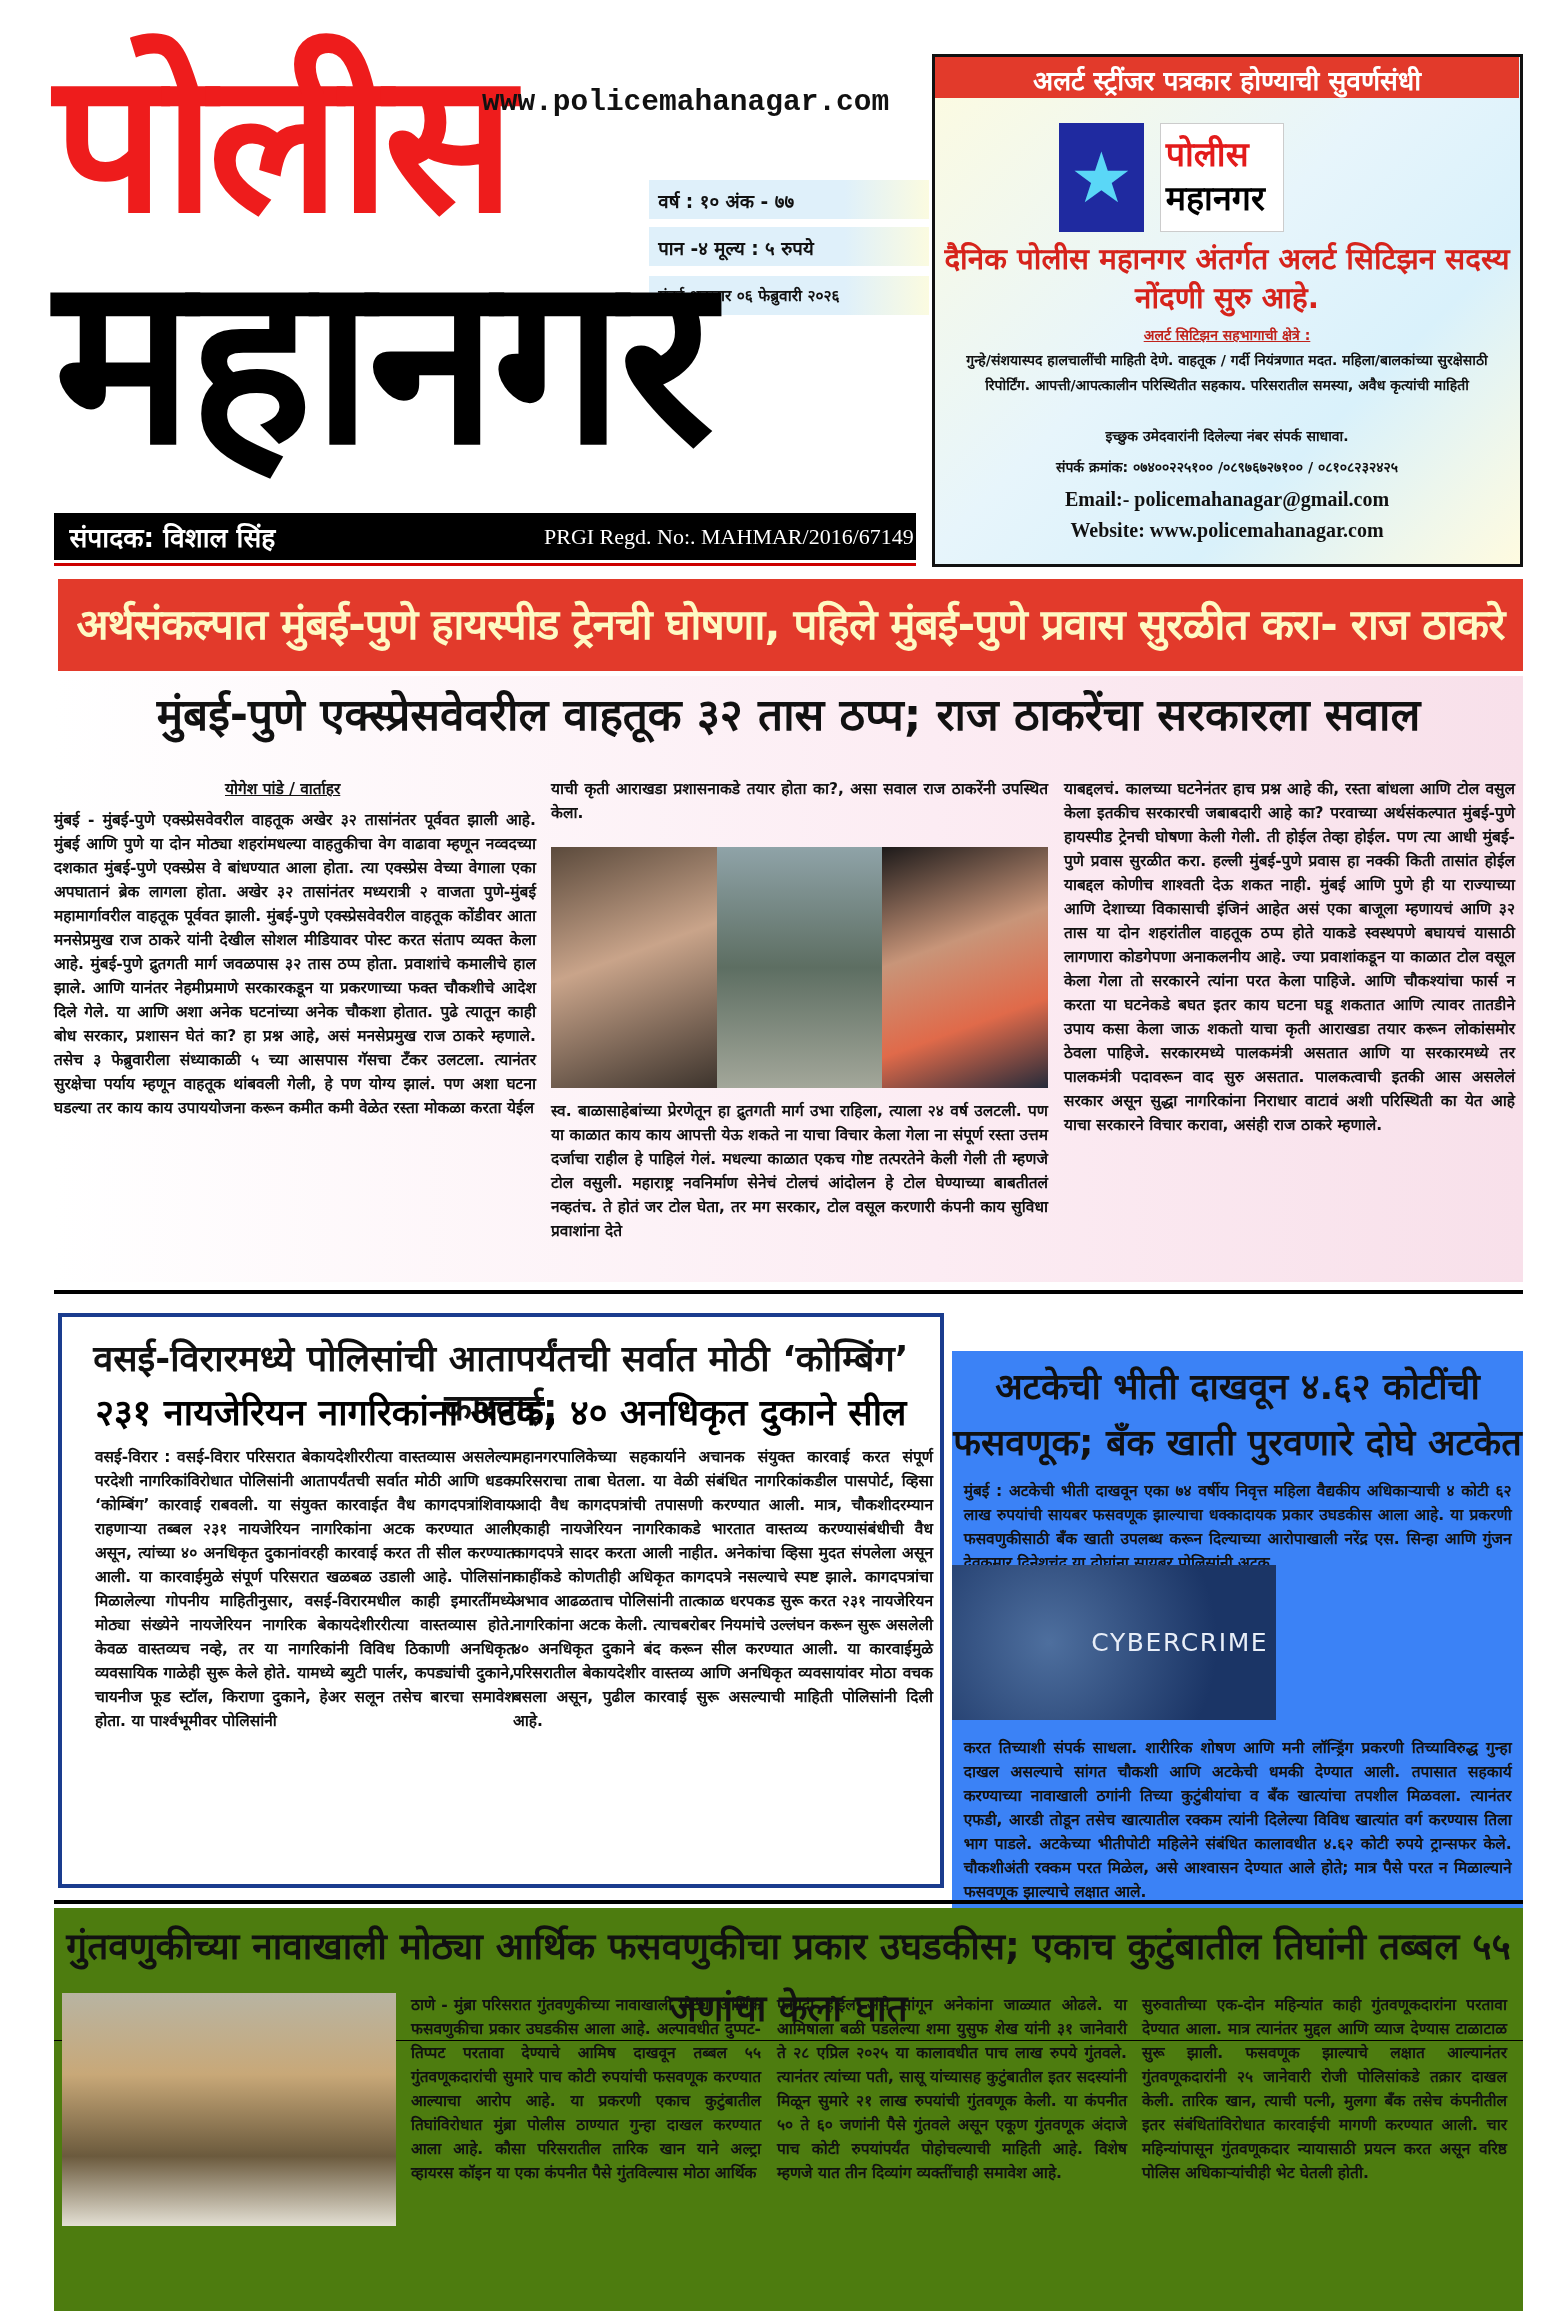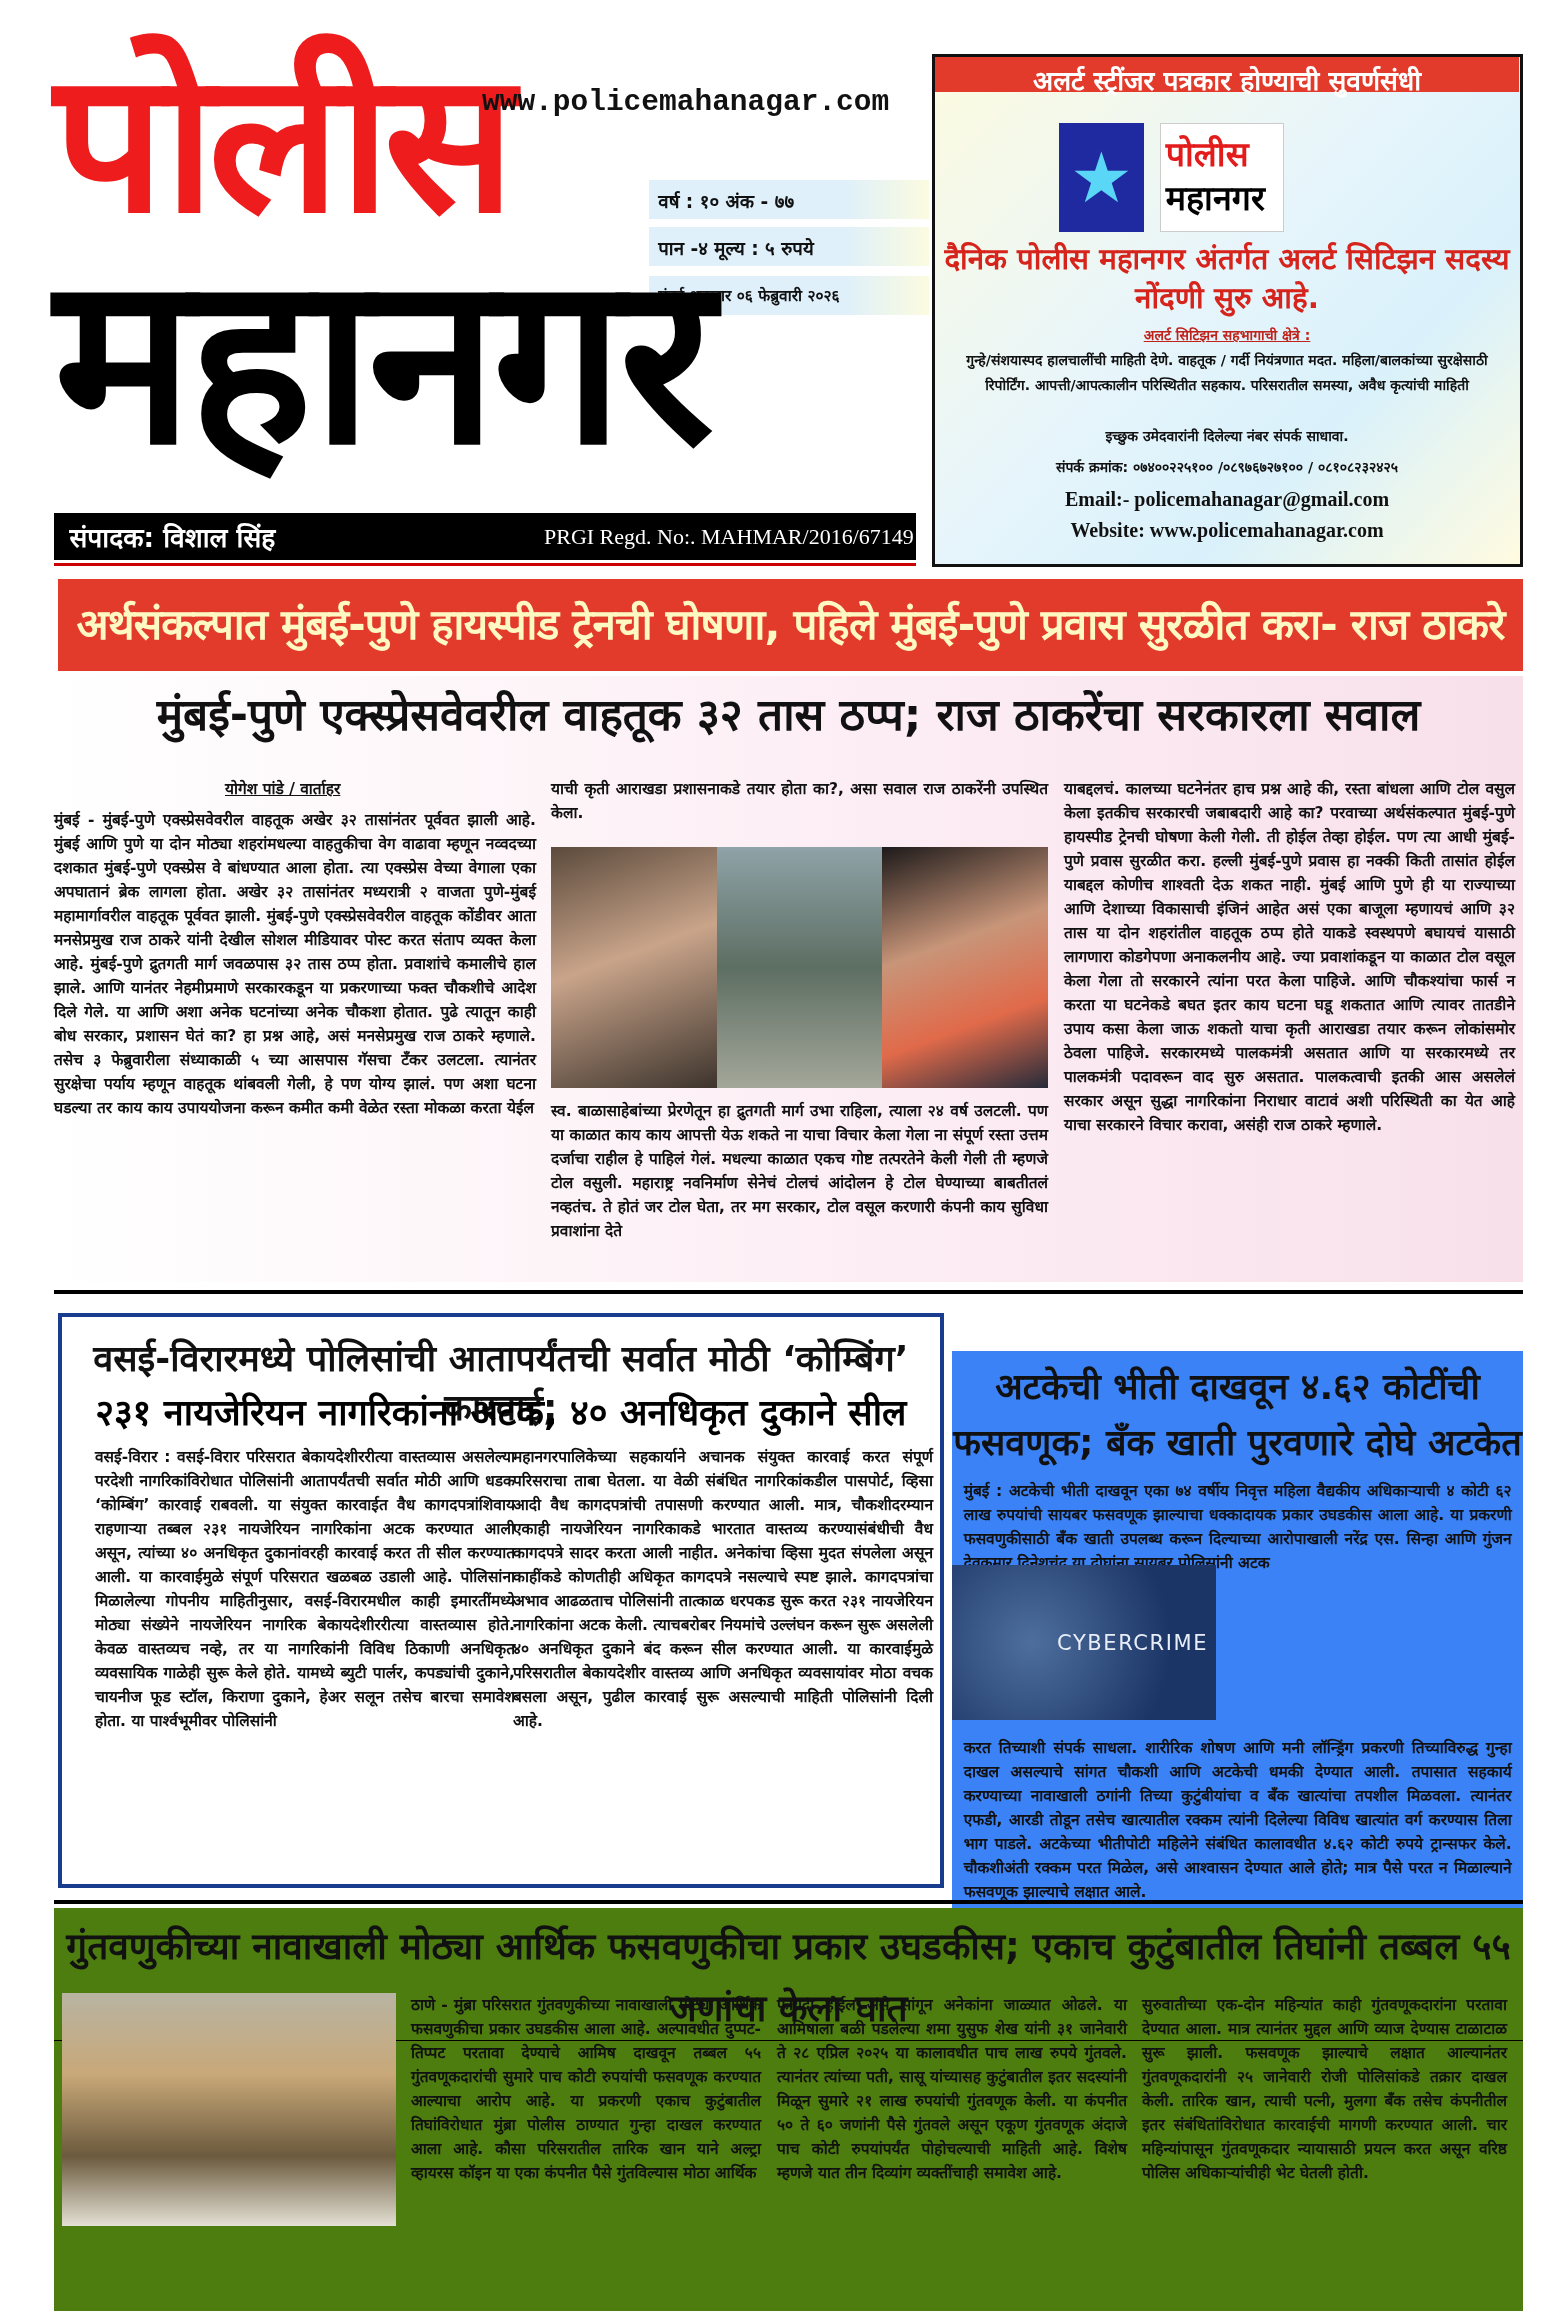--- a/index.html
+++ b/index.html
@@ -14,21 +14,21 @@
   #site-url { left: 482px; top: 85px; font-family: Liberation Mono, monospace; font-weight: 700; font-size: 29.5px; }
   .meta-box { left: 637px; width: 280px; height: 39px; background: linear-gradient(90deg,#dff0fa 70%,#fbfbe0); font-family: "DejaVu Sans", sans-serif; font-size: 18.6px; font-weight: 700; padding: 7.8px 9.3px; margin-left: 12px; }
   #meta1 { top: 180px; } #meta2 { top: 227px; } #meta3 { top: 276px; font-size: 15.5px; }
   #editor-bar { left: 54px; top: 513px; width: 862px; height: 47px; background: #000; color: #fff; }
   #editor-label { left: 15.5px; top: 6.2px; font-size: 26.4px; font-weight: 700; }
   #prgi { left: 490px; top: 11px; font-family: "Liberation Serif", serif; font-size: 22px; color: #fff; }
   #mast-rule { left: 54px; top: 563px; width: 862px; height: 3.1px; background: #c00; }
 
   
   #ad { left: 932px; top: 54px; width: 591px; height: 513px; border: 3.1px solid #111; background: linear-gradient(135deg,#fdfbe0 0%,#e7f5fb 45%,#d9f1fb 70%,#fffbe0 100%); }
-  #ad-head { left: 0; top: 0; width: 584px; height: 35px; background: #e23a2b; color: #fff; font-size: 26.4px; font-weight: 700; text-align: center; line-height: 47px; }
+  #ad-head { left: 0; top: 0; width: 584px; height: 41px; background: #e23a2b; color: #fff; font-size: 26.4px; font-weight: 700; text-align: center; line-height: 47px; }
   #ad-logo1 { left: 124px; top: 66px; width: 85px; height: 109px; background: #1f2aa0; display: flex; align-items: center; justify-content: center; color: #5ad7f7; font-size: 70px; }
   #ad-logo2 { left: 225px; top: 66px; width: 124px; height: 109px; background: #fff; border: 0.8px solid #ccc; }
   #ad-logo2 .l1 { position: absolute; left: 4.7px; top: 6.2px; font-size: 34px; font-weight: 900; color: #e31b1b; }
   #ad-logo2 .l2 { position: absolute; left: 4.7px; top: 50px; font-size: 34px; font-weight: 900; color: #000; }
   #ad-title { left: 0; top: 183px; width: 584px; text-align: center; color: #d6231b; font-size: 29.5px; font-weight: 900; line-height: 39px; }
   #ad-sub { left: 0; top: 268px; width: 584px; text-align: center; color: #c0231b; font-size: 14px; font-weight: 700; text-decoration: underline; }
   #ad-body { left: 23px; top: 291px; width: 538px; text-align: center; font-size: 14px; font-weight: 700; line-height: 25px; }
   #ad-invite { left: 0; top: 369px; width: 584px; text-align: center; font-size: 14px; font-weight: 700; }
   #ad-contact { left: 0; top: 400px; width: 584px; text-align: center; font-size: 14px; font-weight: 700; }
   #ad-email { left: 0; top: 431px; width: 584px; text-align: center; font-family: "Liberation Serif", serif; font-size: 20px; font-weight: 700; }
@@ -56,21 +56,21 @@
   #story2 { left: 58px; top: 1313px; width: 886px; height: 575px; border: 4.7px solid #1a3c8e; background: #fff; }
   #s2-head1 { left: 7.8px; top: 15.5px; width: 862px; text-align: center; font-size: 36px; font-weight: 900; }
   #s2-head2 { left: 7.8px; top: 70px; width: 862px; text-align: center; font-size: 36px; font-weight: 900; color: #000000; }
   #s2-colA { left: 21px; top: 128px; width: 420px; margin-left: 12px; }
   #s2-colB { left: 451px; top: 128px; width: 420px; }
 
   
   #story3 { left: 952px; top: 1345px; width: 571px; height: 575px; background: #3b82f6; margin-top: 6px; }
   #s3-head { left: 0; top: 7.8px; width: 571px; text-align: center; font-size: 36px; font-weight: 900; line-height: 56px; }
   #s3-top { left: 11.7px; top: 128px; width: 548px; }
-  #s3-photo { left: 0; top: 214px; width: 264px; height: 155px; background: radial-gradient(circle at 30% 50%,#4e6f9e,#1b3566 70%); color: #e8eef8; font-family: "DejaVu Sans", sans-serif; font-size: 21px; letter-spacing: 1.6px; display: flex; align-items: center; justify-content: flex-end; padding-right: 7.8px; }
+  #s3-photo { left: 0; top: 214px; width: 324px; height: 155px; background: radial-gradient(circle at 30% 50%,#4e6f9e,#1b3566 70%); color: #e8eef8; font-family: "DejaVu Sans", sans-serif; font-size: 25px; letter-spacing: 1.6px; display: flex; align-items: center; justify-content: flex-end; padding-right: 7.8px; }
   #s3-right { left: 284px; top: 214px; width: 276px; }
   #s3-bottom { left: 11.7px; top: 385px; width: 548px; }
 
   
   #s4-rule { left: 54px; top: 1900px; width: 1469px; height: 3.9px; background: #000; }
   #story4 { left: 54px; top: 1908px; width: 1469px; height: 403px; background: #4d7c0f; }
   #s4-head { left: 0; top: 7.8px; width: 1469px; text-align: center; font-size: 37px; font-weight: 900; line-height: 62px; border-bottom: 1.6px solid #000; }
   #s4-photo { left: 7.8px; top: 85px; width: 334px; height: 233px; background: linear-gradient(180deg,#b8b4a2,#c8a878 35%,#6b5a3d 70%,#e4e0d4); }
   #s4-col1 { left: 357px; top: 85px; width: 350px; }
   #s4-col2 { left: 723px; top: 85px; width: 350px; }

